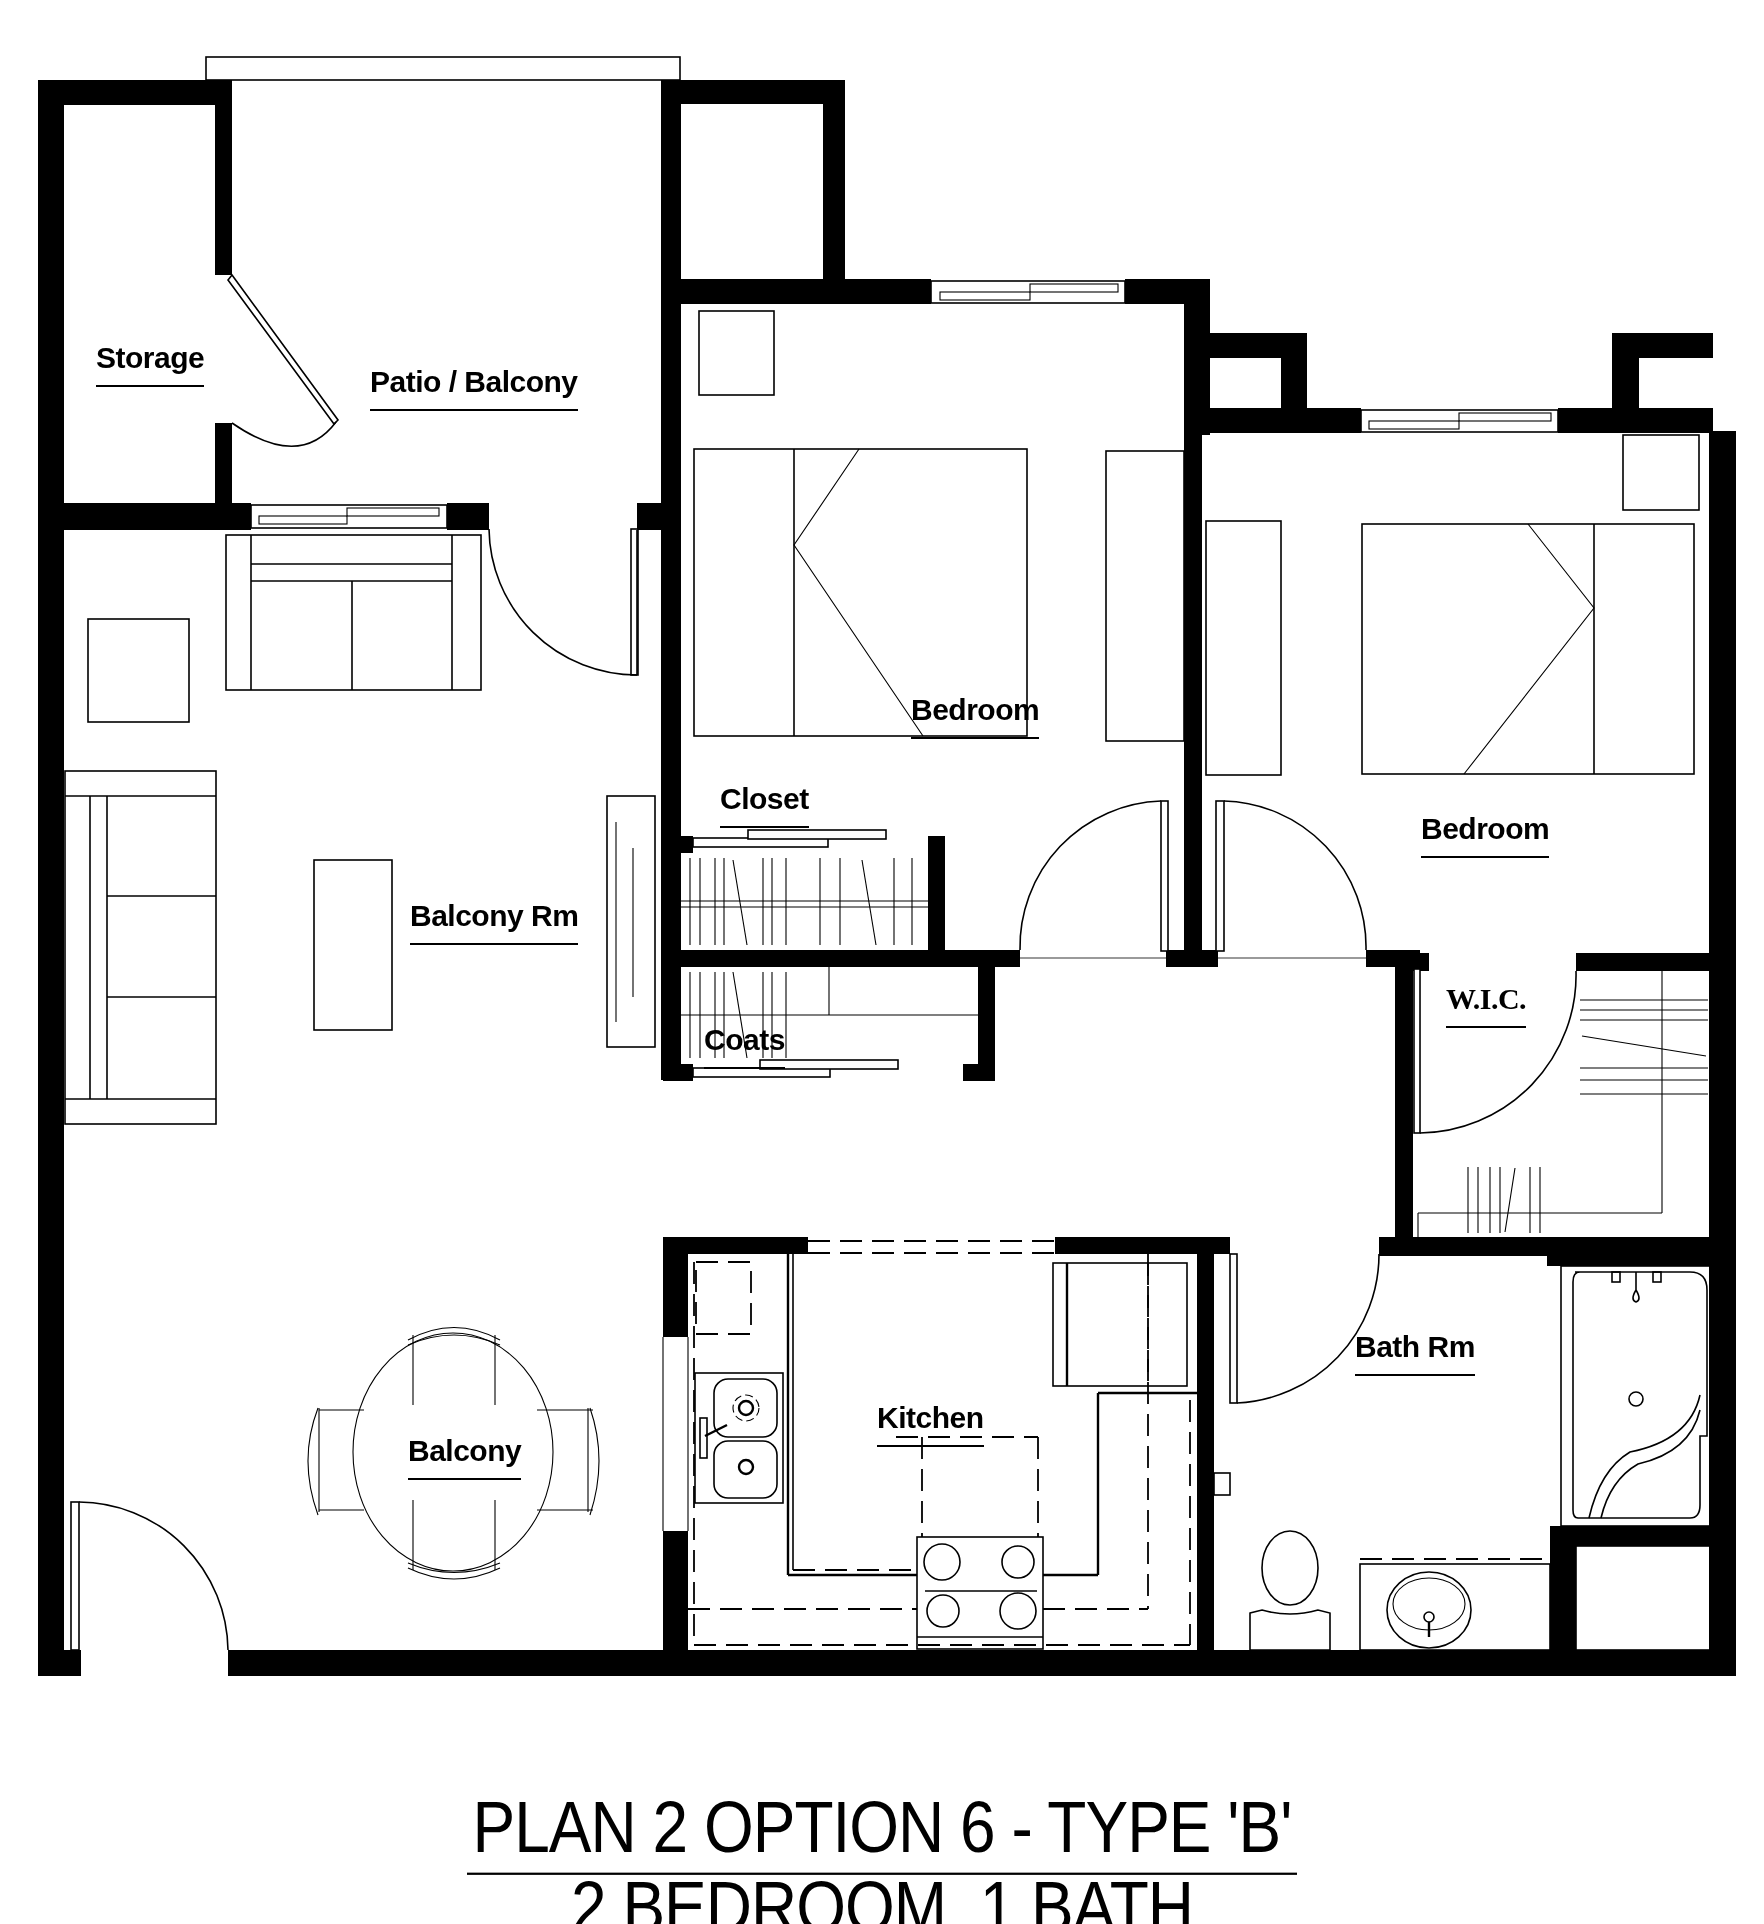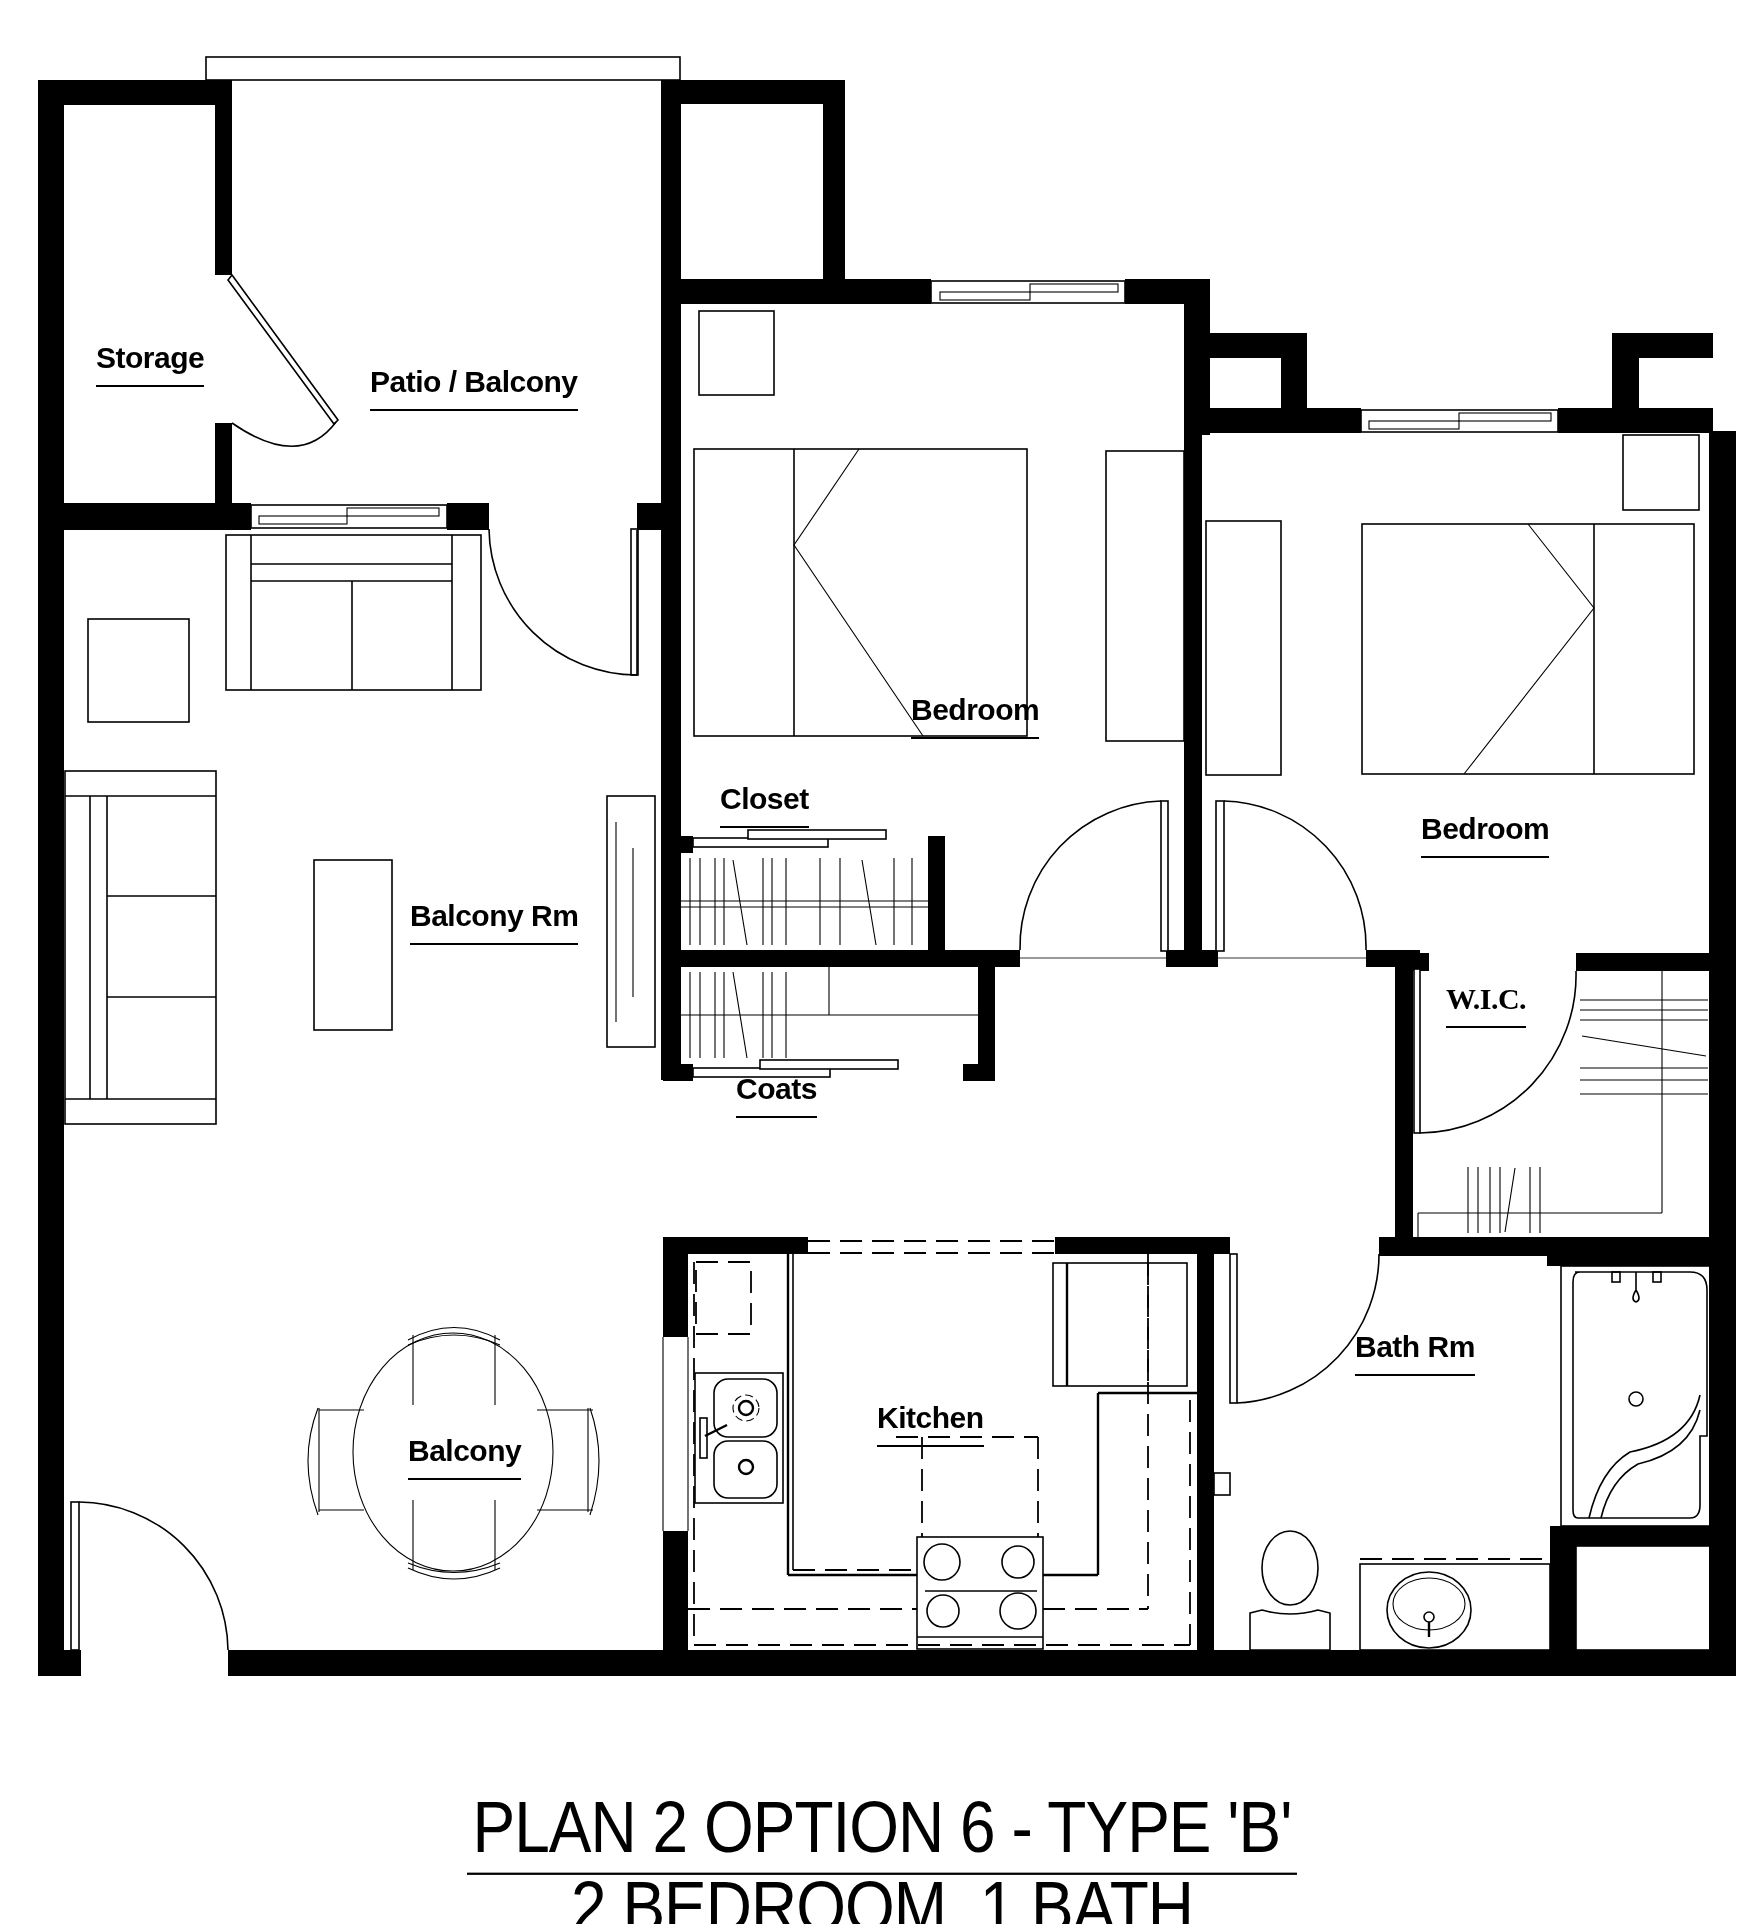--- a/index.html
+++ b/index.html
@@ -335,21 +335,21 @@
   <rect class="ln" x="1214" y="1473" width="16" height="22"></rect>
 
   <line class="ln" x1="637" y1="530" x2="637" y2="675"></line>
 </svg>
 
 <div class="label" style="left:96px; top:343px;">Storage</div>
 <div class="label" style="left:370px; top:343px;margin-top:24px;">Patio / Balcony</div>
 <div class="label" style="left:911px; top:695px;">Bedroom</div>
 <div class="label" style="left:720px; top:784px;">Closet</div>
 <div class="label" style="left:410px; top:901px;">Balcony Rm</div>
-<div class="label" style="left:704px; top:1074px;margin-left:32px;">Coats</div>
+<div class="label" style="left:704px; top:1025px;">Coats</div>
 <div class="label" style="left:1421px; top:814px;">Bedroom</div>
 <div class="label" style="left:1446px; top:984px;font-family:Liberation Serif, serif;">W.I.C.</div>
 <div class="label" style="left:877px; top:1403px;">Kitchen</div>
 <div class="label" style="left:408px; top:1436px;">Balcony</div>
 <div class="label" style="left:1355px; top:1332px;">Bath Rm</div>
 
 <div class="title title-line1"><span>PLAN 2 OPTION 6 - TYPE 'B'</span></div>
 <div class="title title-line2">2 BEDROOM. 1 BATH</div>
 
 </body></html>

